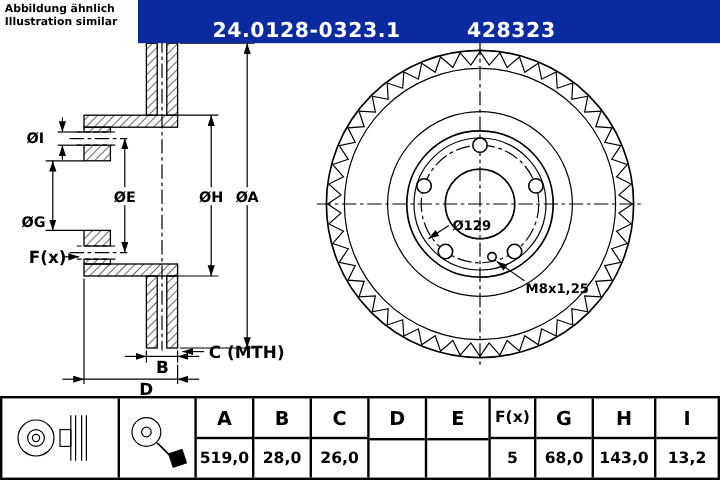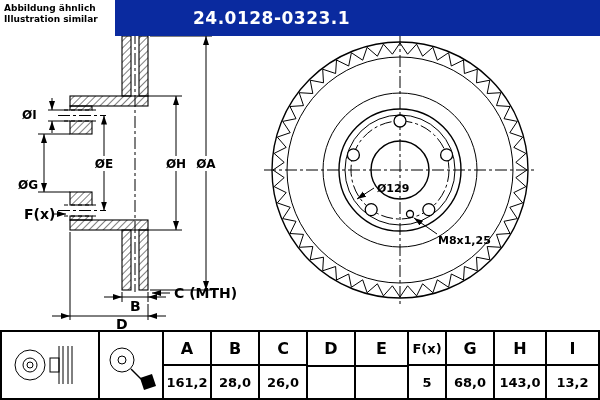--- a/index.html
+++ b/index.html
@@ -4,22 +4,22 @@
 <style>
   html,body{margin:0;padding:0}
   body{
     width:600px;height:400px;position:relative;overflow:hidden;
     background:#fff;font-family:"DejaVu Sans",sans-serif;
   }
   
   .header{position:absolute;top:0;left:0;width:600px;height:36px;display:flex;z-index:5}
   .note{width:115px;background:#fff;color:#000;font-size:9px;font-weight:bold;
         line-height:1.25;padding:3px 0 0 4px;box-sizing:border-box}
-  .bluebar{flex:1;background:#0a2a9f;color:#fff;display:flex;align-items:center;
-           font-size:17px;font-weight:bold;padding-left:78px;gap:55px;letter-spacing:.5px}
+  .bluebar{flex:1;background:#0a2a9f;color:#fff;display:flex;align-items:flex-end;
+           font-size:17px;font-weight:bold;padding-left:62px;gap:55px;letter-spacing:.5px}
   
   #drawing{position:absolute;top:0;left:0;z-index:1}
   .cdash{stroke:#000;stroke-width:1;fill:none;stroke-dasharray:12 3 3 3}
   .hdash{stroke:#000;stroke-width:1;fill:none;stroke-dasharray:4 3}
   .thin{stroke:#000;stroke-width:1;fill:none}
   .dim{stroke:#000;stroke-width:1;fill:none}
   .outline{stroke:#000;stroke-width:1.4;fill:none}
   .hatched{fill:url(#hatch);stroke:#000;stroke-width:1.1}
   .holes{fill:#fff;stroke:#000;stroke-width:1.3}
   .lblbox{fill:#fff}
@@ -178,20 +178,21 @@
   </g>
 </svg>
 
 <div class="header">
   <div class="note">
     <div>Abbildung ähnlich</div>
     <div>Illustration similar</div>
   </div>
   <div class="bluebar">
     <span>24.0128-0323.1</span>
+    <span>428323</span>
   </div>
 </div>
 
 <div class="spec-table">
   <div class="icon-cell ic1">
     <svg width="96" height="66" viewBox="0 0 96 66">
       <circle cx="28" cy="33" r="15" class="thin"></circle>
       <circle cx="28" cy="33" r="7" class="thin"></circle>
       <circle cx="28" cy="33" r="3" class="thin"></circle>
       <line x1="57" y1="14" x2="57" y2="52" class="thin"></line>
@@ -205,21 +206,21 @@
     <svg width="62" height="66" viewBox="0 0 62 66">
       <circle cx="22" cy="28" r="12" class="thin"></circle>
       <circle cx="22" cy="28" r="4" class="thin"></circle>
       <line x1="31" y1="37" x2="41" y2="47" stroke="#000" stroke-width="1.4"></line>
       <path d="M40,46 L52,42 L56,54 L44,58 Z" fill="#000"></path>
     </svg>
   </div>
 
   <div class="col" style="width:48px">
     <div class="th">A</div>
-    <div class="td">161,2</div>
+    <div class="td">519,0</div>
   </div>
   <div class="col" style="width:48px">
     <div class="th">B</div>
     <div class="td">28,0</div>
   </div>
   <div class="col" style="width:48px">
     <div class="th">C</div>
     <div class="td">26,0</div>
   </div>
   <div class="col" style="width:48px">

